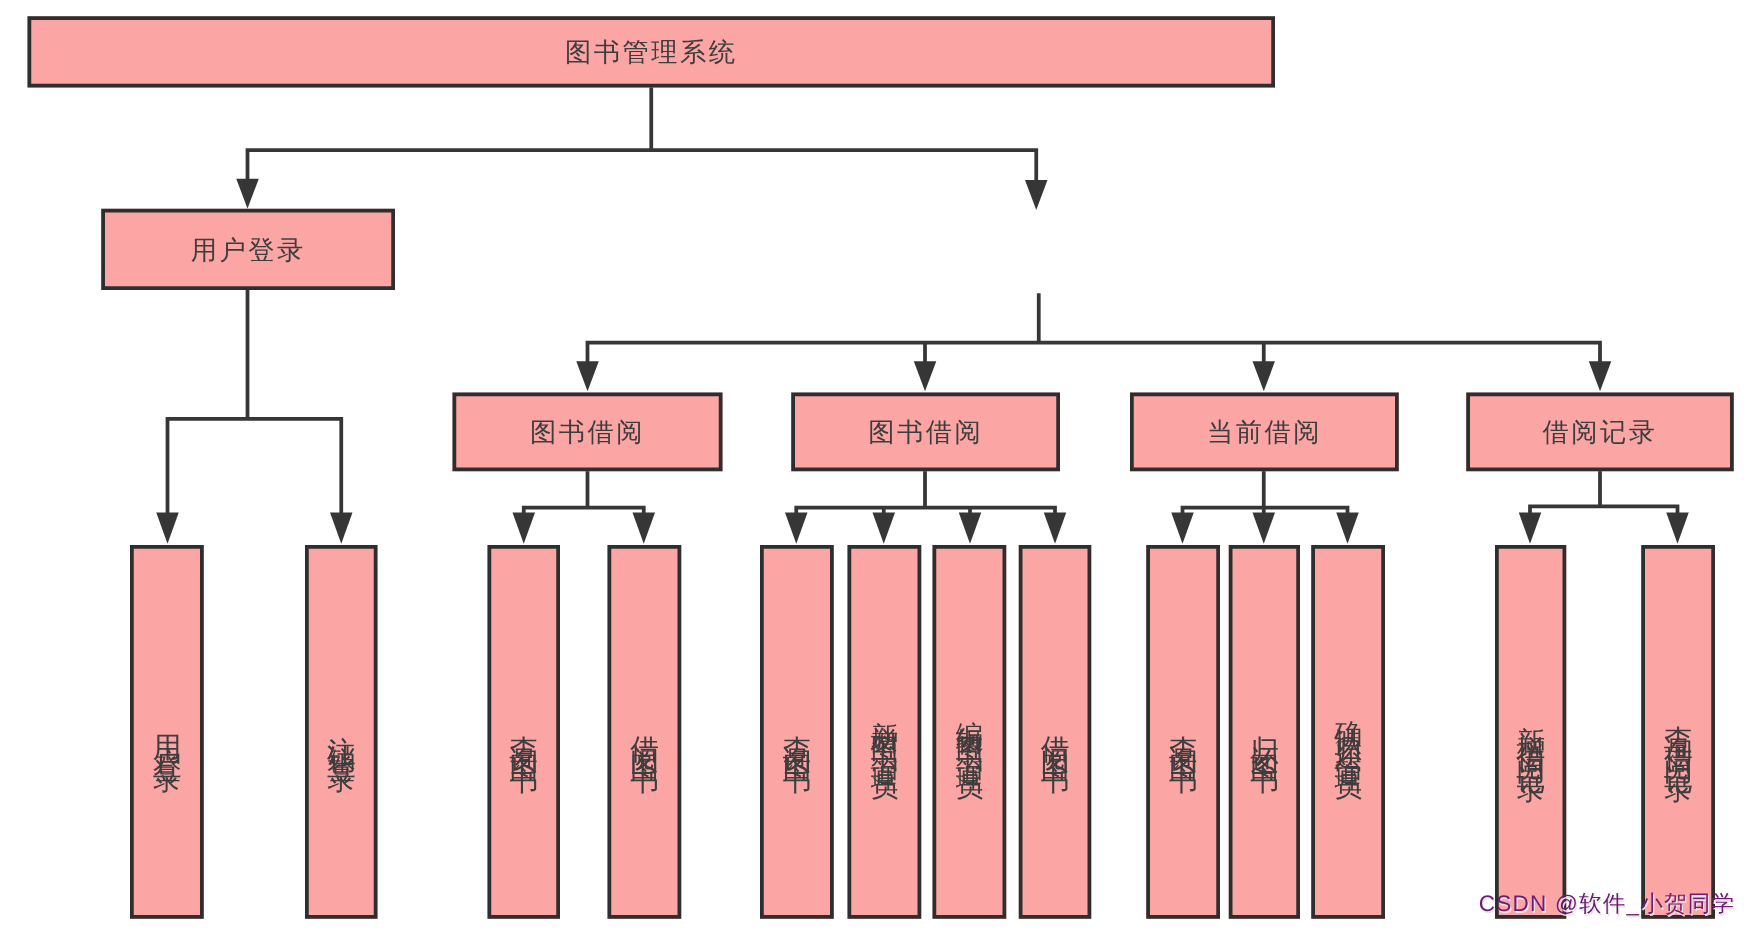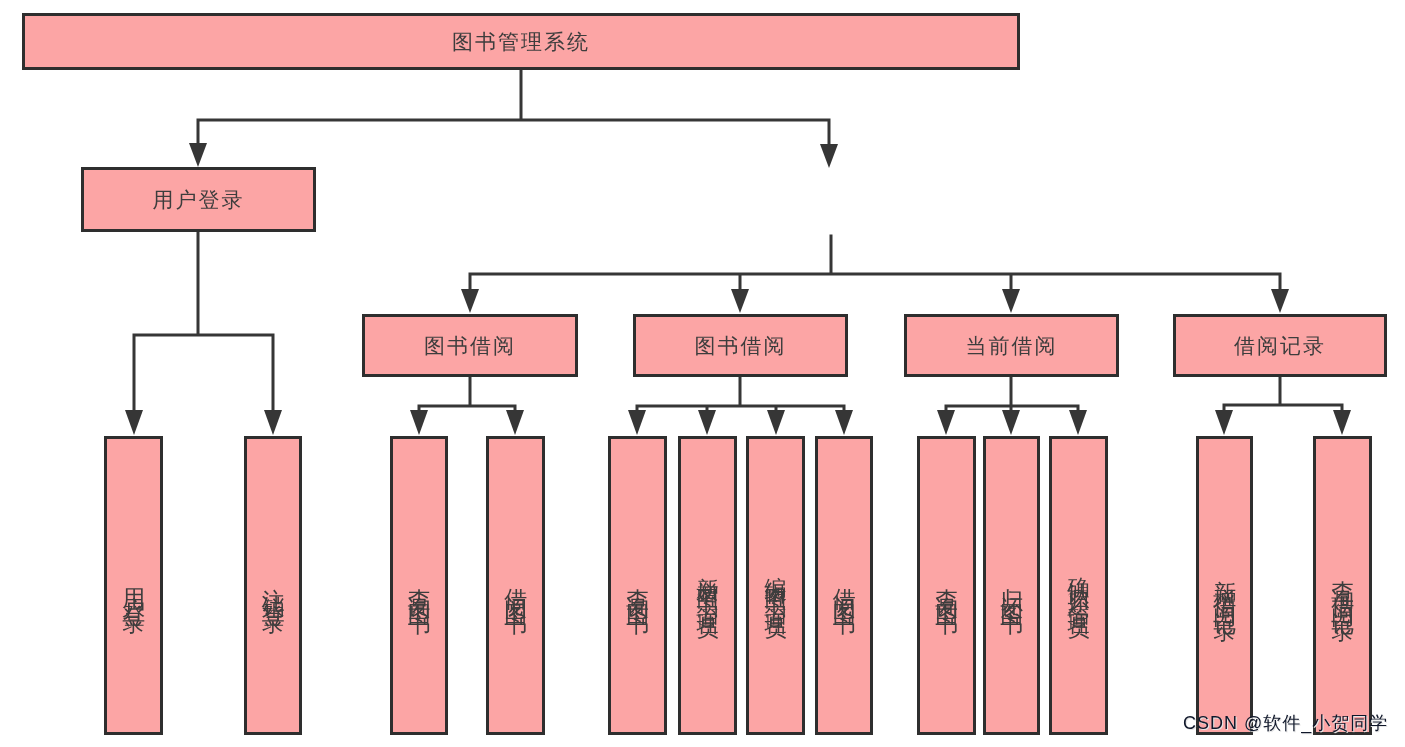--- a/index.html
+++ b/index.html
@@ -15,21 +15,21 @@
     color:#3d3d3d;
   }
   .box.h span{font-size:21px;letter-spacing:2px;white-space:nowrap;}
   .box.v span{
     writing-mode:vertical-rl;text-orientation:mixed;
     font-size:23px;letter-spacing:8px;line-height:1.1;white-space:nowrap;
   }
   .box.v.long span{letter-spacing:6px;font-size:22px;}
   .watermark{
     position:absolute;left:1183px;top:711px;
-    font-size:18px;color:#0f172a;letter-spacing:1px;white-space:nowrap;
+    font-size:18px;color:#701a75;letter-spacing:1px;white-space:nowrap;
     text-shadow:1px 1px 0 #e5e5e5;
   }
 </style>
 </head>
 <body>
 
 <div class="canvas">
 
   <svg class="connectors" width="1405" height="747">
     <g stroke="#363636" stroke-width="3" fill="none" stroke-linecap="square">

